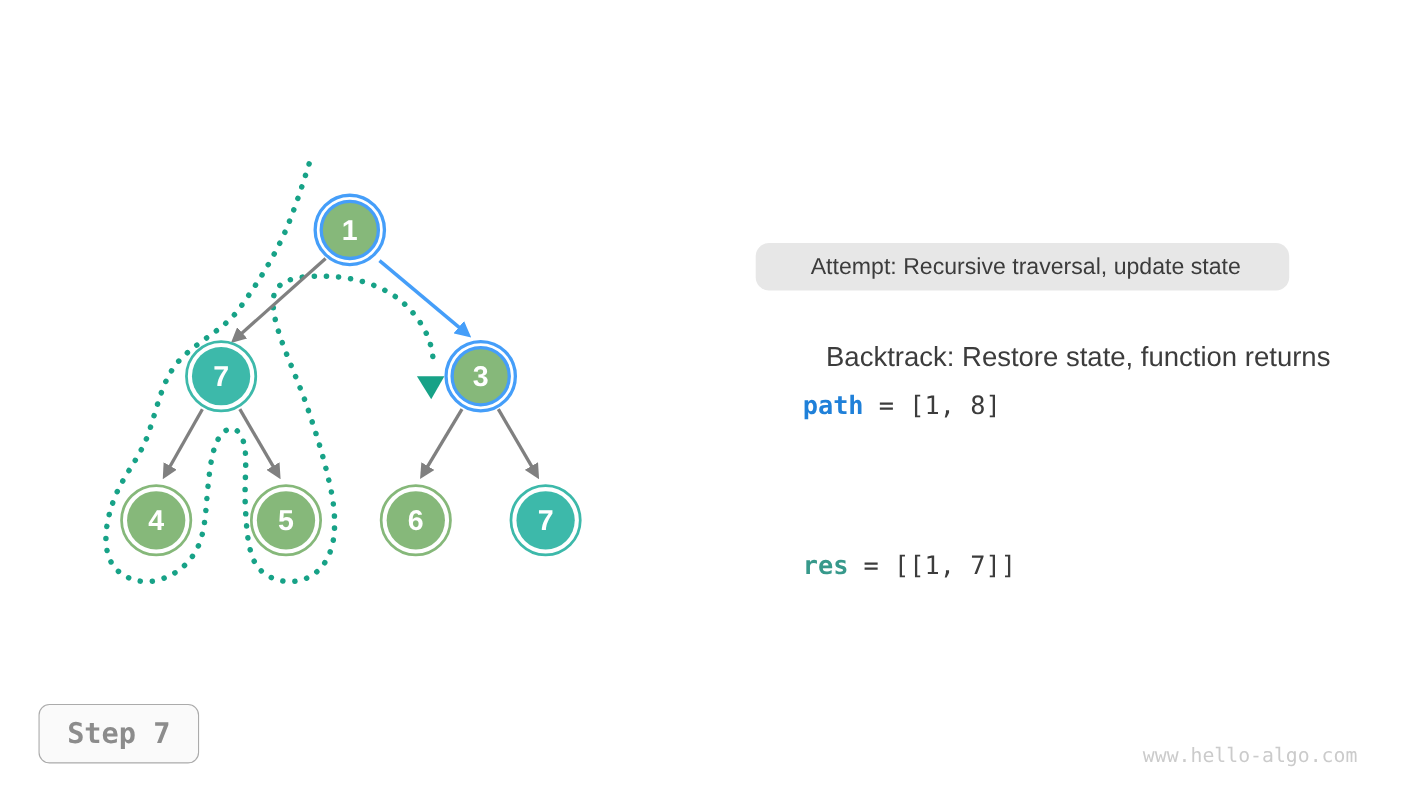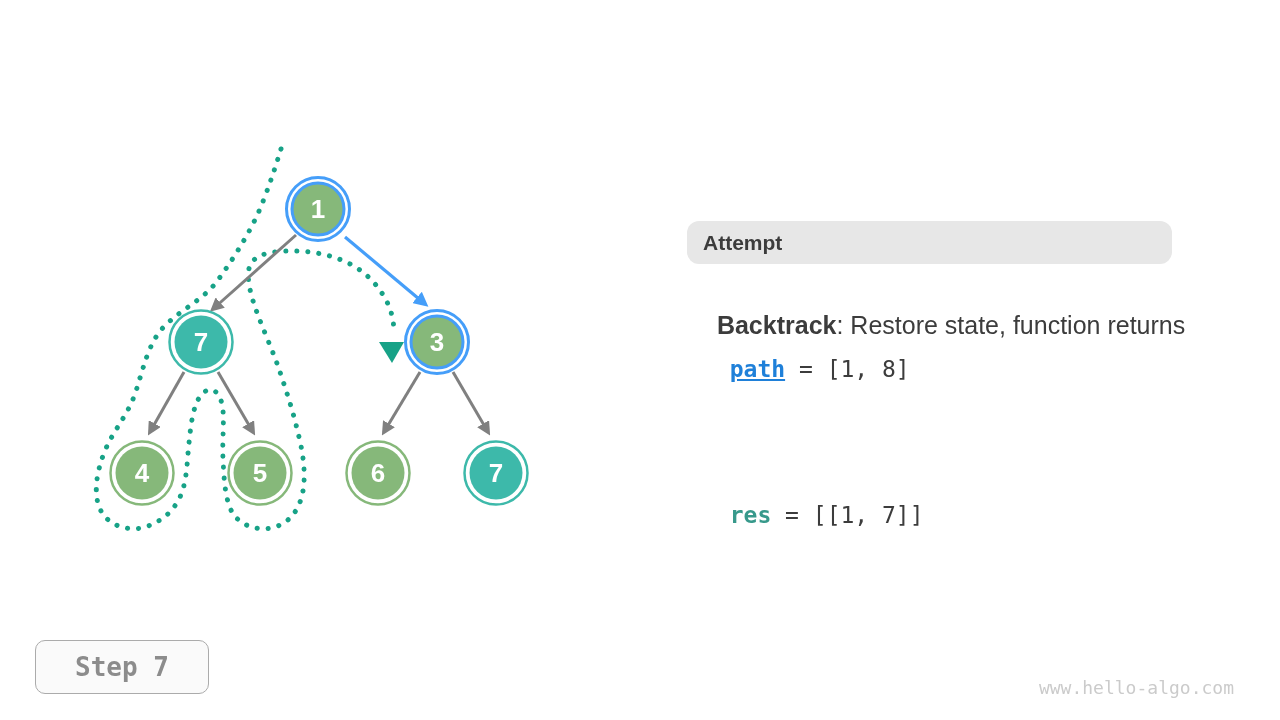--- a/index.html
+++ b/index.html
@@ -40,36 +40,36 @@
   .attempt-box {
     position:absolute; left:687px; top:221px; width:485px; height:43px;
     background:var(--attempt-bg); border-radius:12px;
     display:flex; align-items:center; box-sizing:border-box; padding-left:16px;
     font-size:21px; color:var(--text-dark); white-space:pre;
   }
   .backtrack-line {
     position:absolute; left:703px; top:282px;
     font-size:25px; color:var(--text-dark); white-space:pre;
   }
-  .bold { font-weight:bold; }
+  .bold { font-weight:normal;margin-left:34px; }
 
   .code-line {
     position:absolute; left:702px;
     font-family:"DejaVu Sans Mono", monospace;
     font-size:23px; color:var(--text-dark); white-space:pre;
   }
   .code-line.path-line { top:330px; }
   .code-line.res-line  { top:476px; }
   .code-line .var { font-weight:bold; }
-  .path-line .var { color:var(--path-blue);text-decoration:underline; }
+  .path-line .var { color:var(--path-blue); }
   .res-line  .var { color:var(--res-teal); }
 
   
   .step-box {
-    position:absolute; left:35px; top:640px; width:174px; height:54px;
+    position:absolute; left:35px; top:640px; width:146px; height:54px;
     background:#fafafa; border:1.5px solid #ababab; border-radius:10px;
     box-sizing:border-box; display:flex; align-items:center; justify-content:center;
     font-family:"DejaVu Sans Mono", monospace; font-weight:bold;
     font-size:26px; color:var(--step-grey); white-space:pre;
   }
 
   
   .watermark {
     position:absolute; right:46px; top:677px;
     font-family:"DejaVu Sans Mono", monospace;
@@ -156,21 +156,21 @@
     </g>
     <g class="node teal" transform="translate(496,473)">
       <circle class="ring" r="31.5"></circle>
         <circle class="core" r="26.5"></circle>
       <text y="9">7</text>
     </g>
   </svg>
 </div>
 
 <div class="attempt-box">
-  <span class="bold">Attempt</span>
+  <span class="bold">Attempt</span><span>: Recursive traversal, update state</span>
 </div>
 
 <div class="backtrack-line">
   <span class="bold">Backtrack</span><span>: Restore state, function returns</span>
 </div>
 
 <div class="code-line path-line">
   <span class="var">path</span><span class="val"> = [1, 8]</span>
 </div>
 

